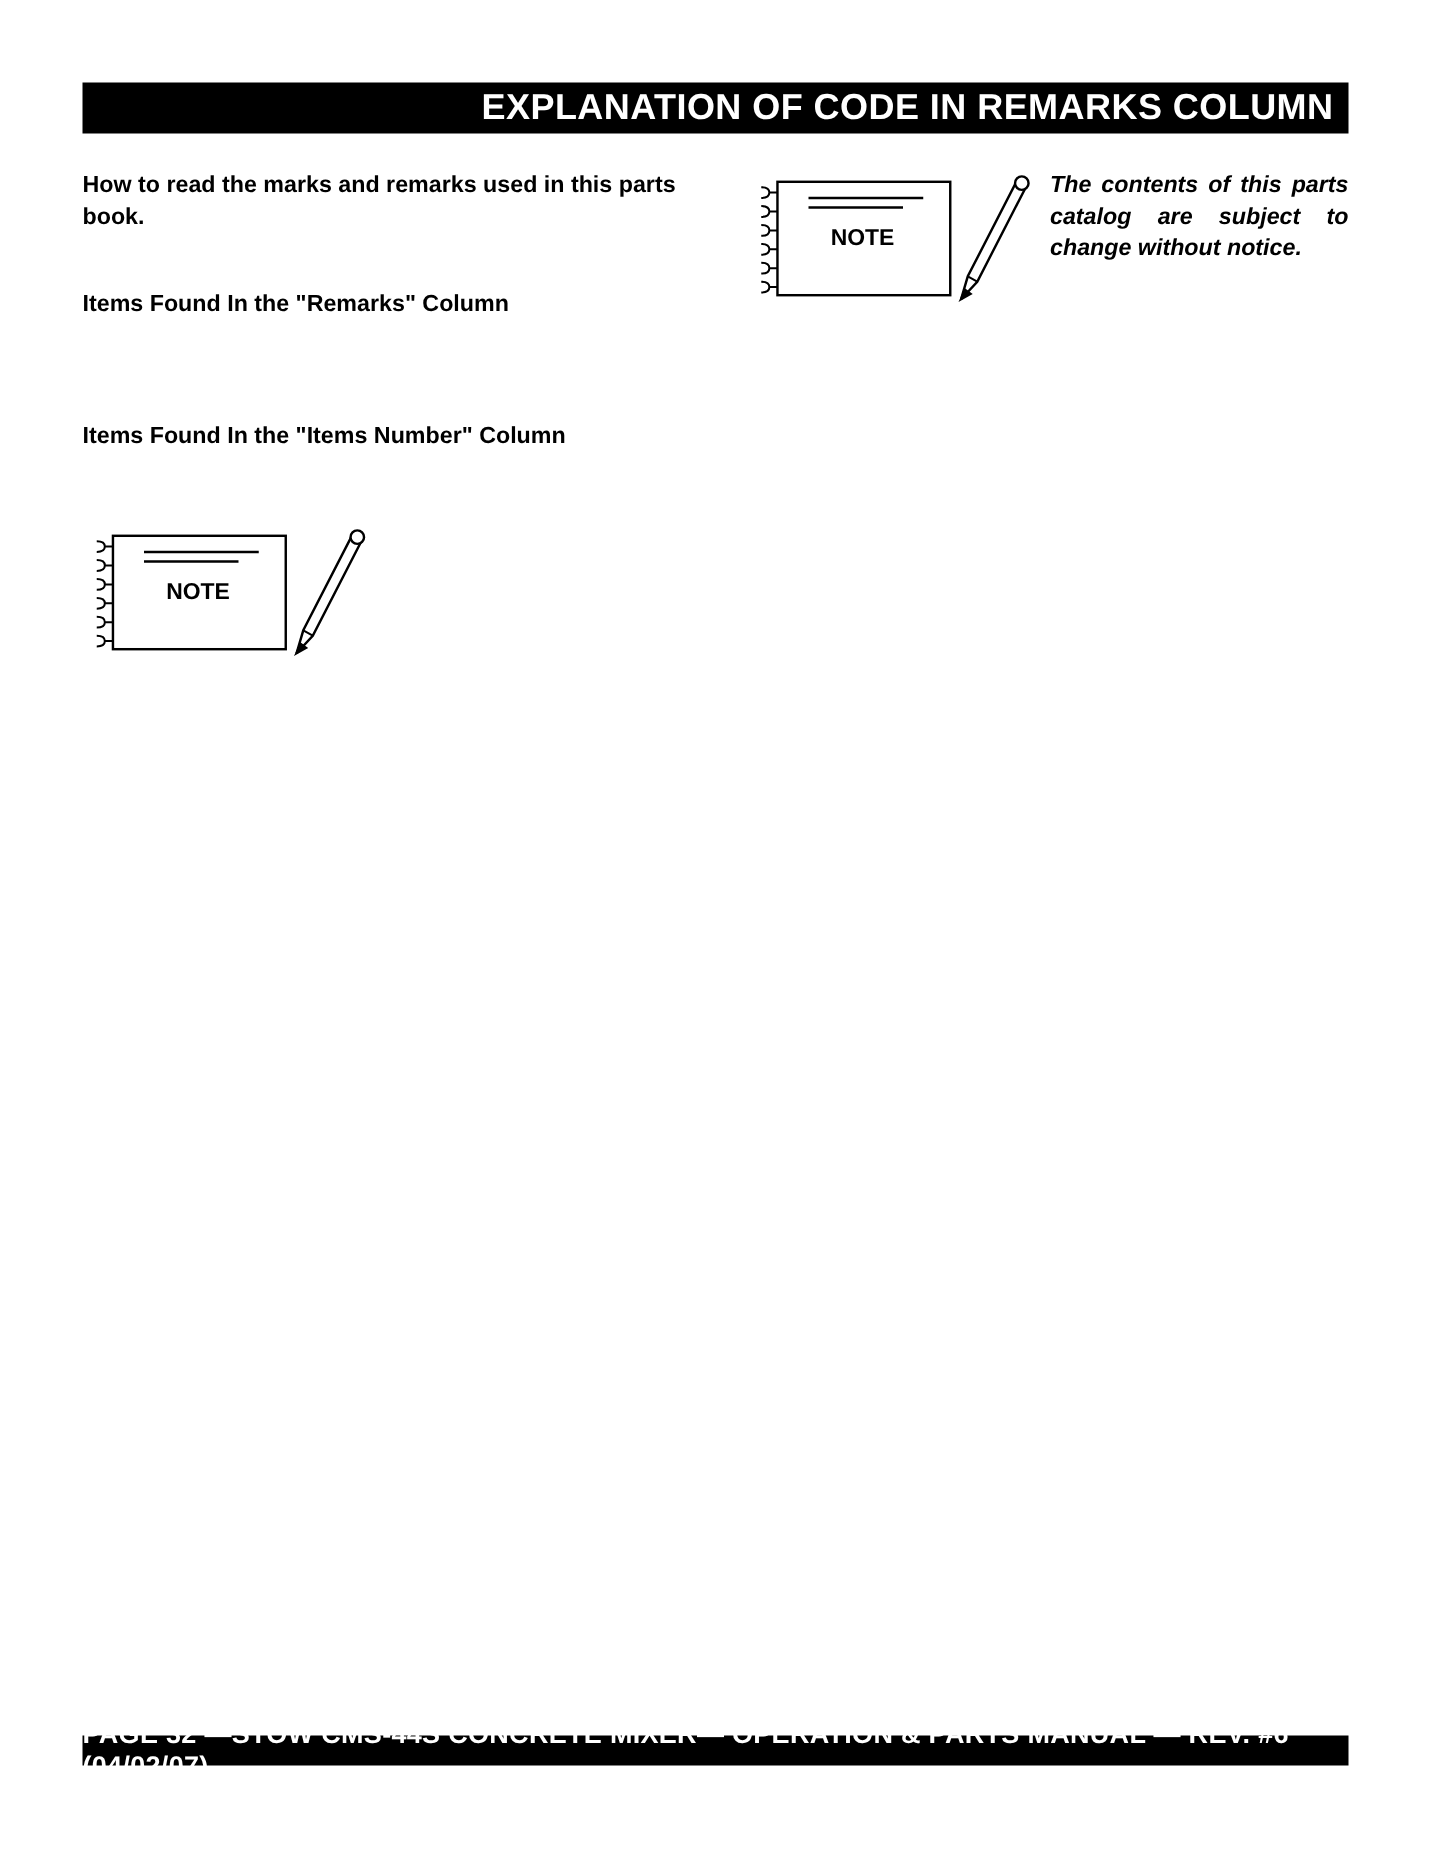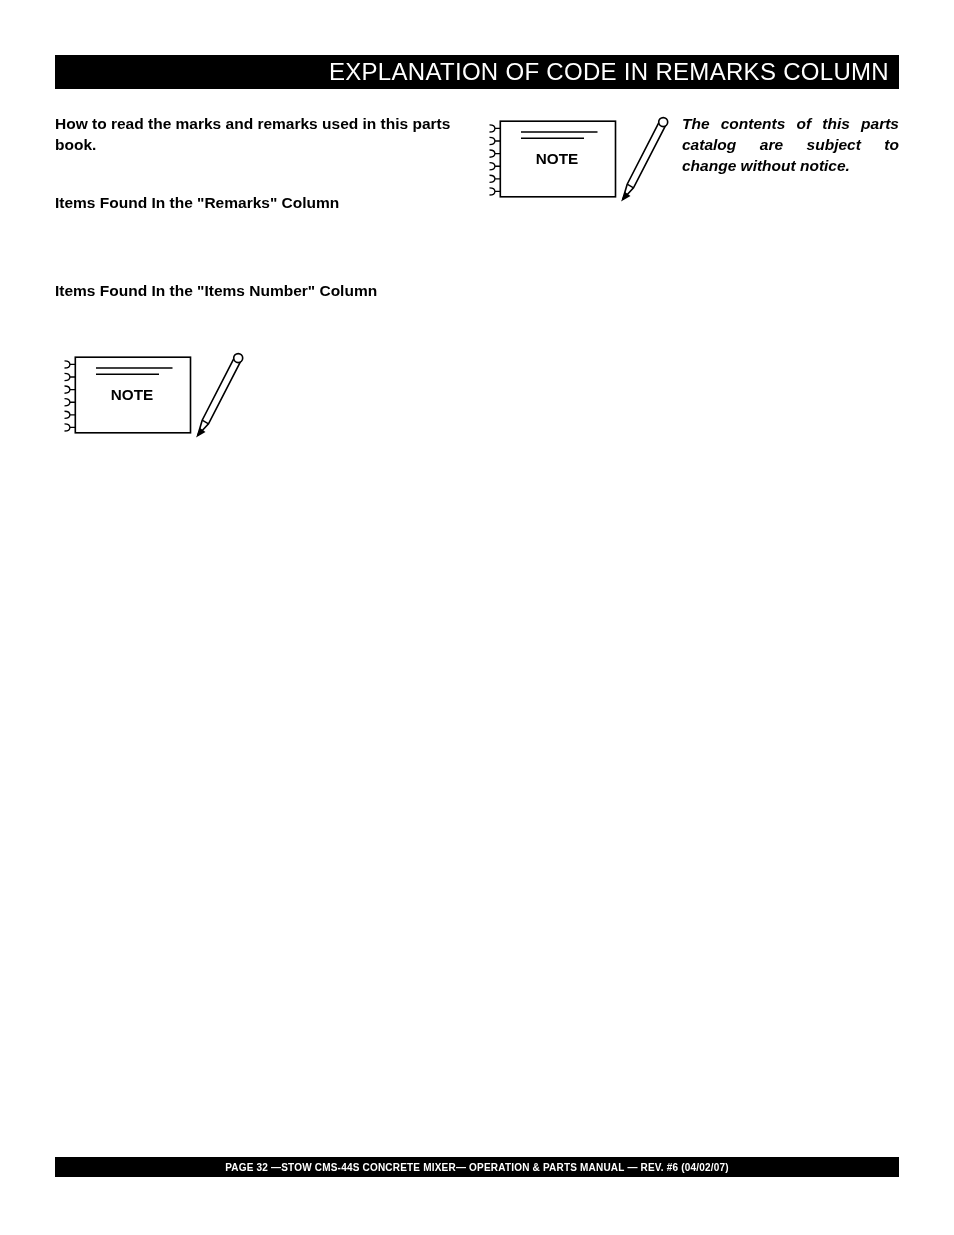--- a/index.html
+++ b/index.html
@@ -20,26 +20,26 @@
       color: #fff;
       height: 34px;
       display: flex;
       align-items: center;
       justify-content: flex-end;
       padding-right: 10px;
       margin-bottom: 25px;
     }
     .title-bar-text {
       font-size: 24px;
-      font-weight: normal;
+      font-weight: bold;
       letter-spacing: 0.3px;
     }
     .content {
       display: flex;
-      gap: 15px;
+      gap: 33px;
     }
     .col-left {
       width: 410px;
       flex-shrink: 0;
     }
     .col-right {
       flex: 1;
     }
     .intro {
       font-weight: bold;
@@ -92,21 +92,21 @@
       right: 55px;
       bottom: 58px;
       background: #000;
       color: #fff;
       height: 20px;
       display: flex;
       align-items: center;
       justify-content: center;
     }
     .footer-text {
-      font-size: 10px;
+      font-size: 18px;
       font-weight: bold;
       letter-spacing: 0.2px;
     }
     .note-svg {
       width: 190px;
       height: 90px;
     }
   </style>
 </head>
 <body>

